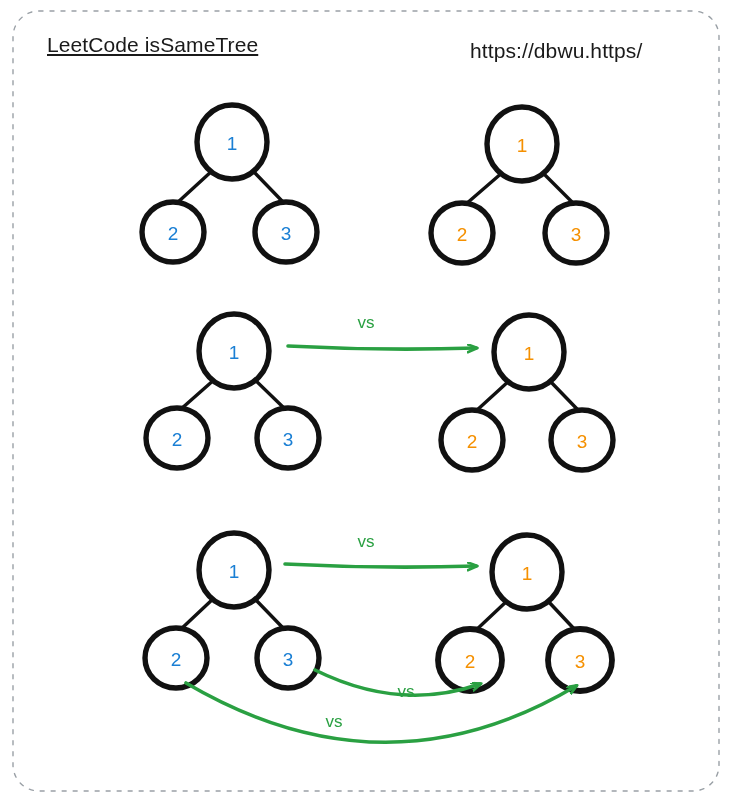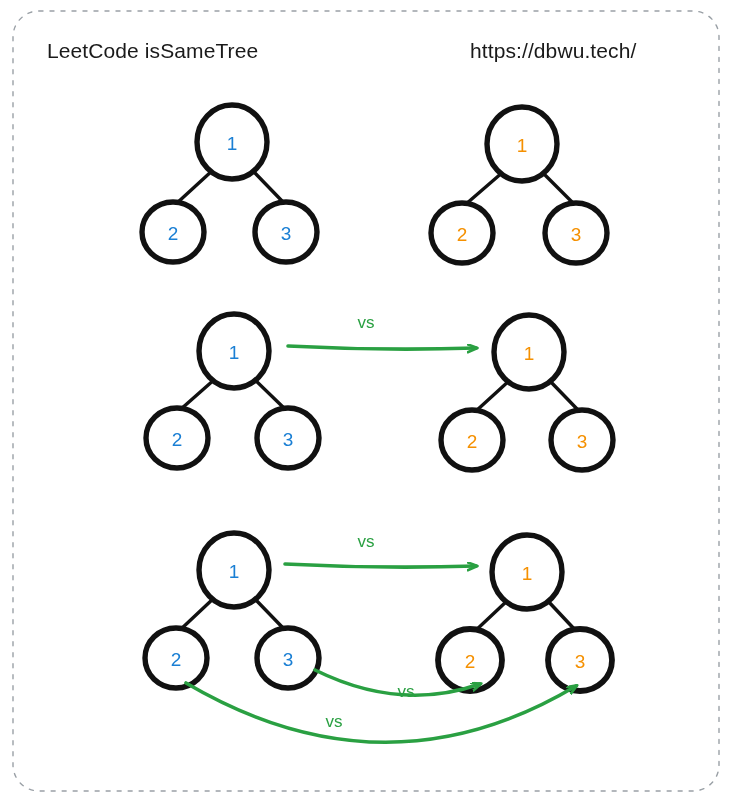--- a/index.html
+++ b/index.html
@@ -29,21 +29,21 @@
   }
   .hdr {
     position: absolute;
     font-family: "Liberation Sans", sans-serif;
     font-size: 21px;
     font-weight: 400;
     color: #1a1a1a;
     white-space: nowrap;
     letter-spacing: 0.1px;
   }
-  #hdr-title { left: 47px; top: 39px; }
+  #hdr-title { left: 47px; top: 33px; text-decoration: underline; }
   #hdr-url   { left: 470px; top: 39px; }
   .node-label {
     font-family: "Liberation Sans", sans-serif;
     font-size: 19px;
     font-weight: 400;
     dominant-baseline: central;
     text-anchor: middle;
   }
   .vs-label {
     font-family: "Liberation Sans", sans-serif;
@@ -150,15 +150,15 @@
     </g>
 
     <g>
       <path d="M315,670 Q400,712 480,684" fill="none" stroke="#2aa042" stroke-width="3.6" stroke-linecap="round" marker-end="url(#arrowheadGreen)"></path>
       <text class="vs-label" x="406" y="691" fill="#2aa042">vs</text>
     </g>
 
   </svg>
 
   <div class="hdr" id="hdr-title">LeetCode isSameTree</div>
-  <div class="hdr" id="hdr-url">https://dbwu.tech/</div>
+  <div class="hdr" id="hdr-url">https://dbwu.https/</div>
 
 </div>
 
 </body></html>

